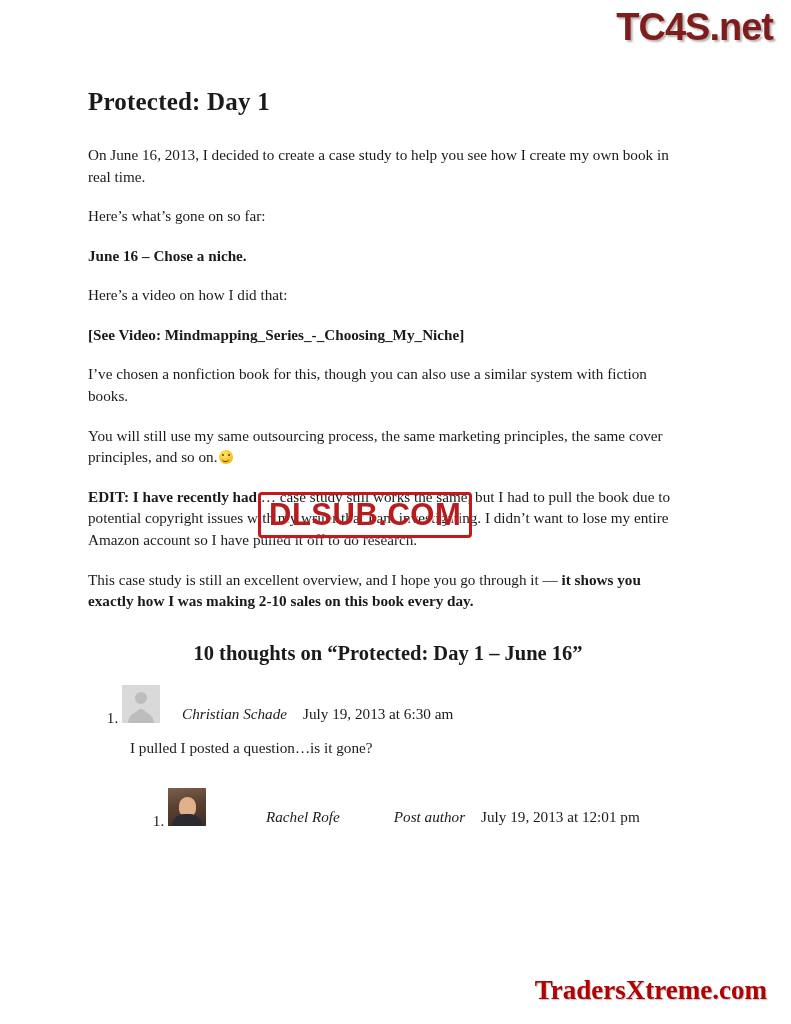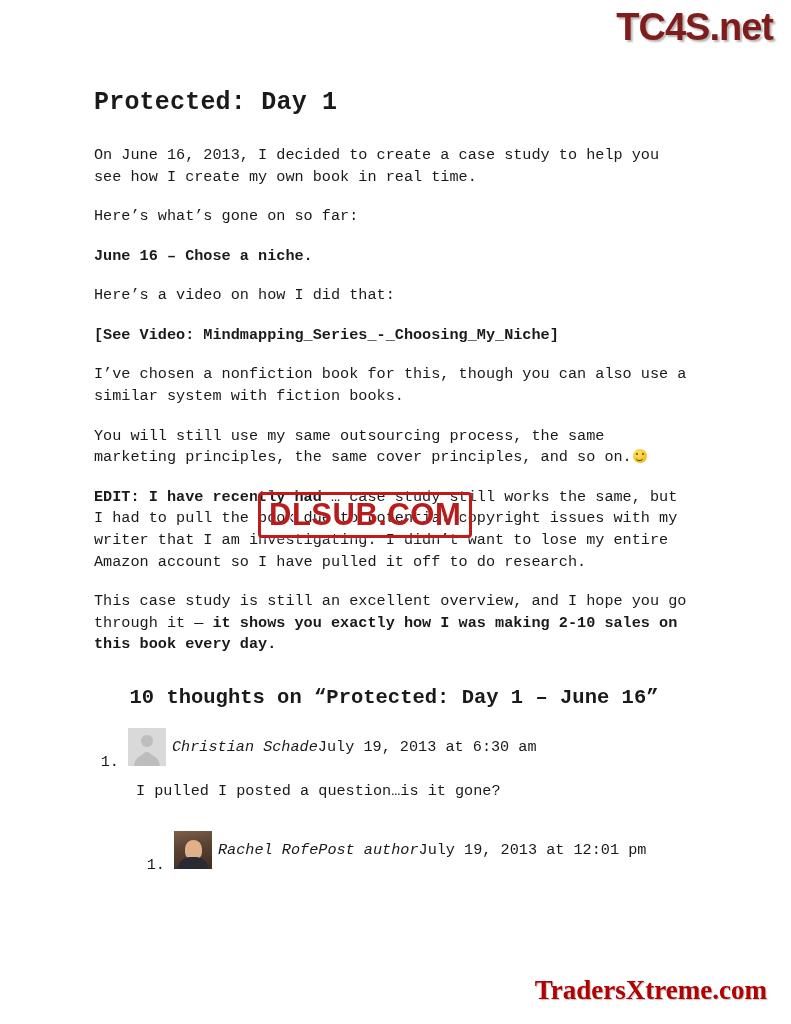--- a/index.html
+++ b/index.html
@@ -57,24 +57,23 @@
     padding: 2px 8px;
     border: 3px solid #c21a1a;
     border-radius: 4px;
     text-shadow: 1px 1px 0 rgba(255,255,255,0.8);
     transform: none;
     box-shadow: 0 0 0 2px rgba(255,255,255,0.25);
     white-space: nowrap;
   }
   .content {
     position: absolute;
-    left: 94px;
+    left: 88px;
     top: 88px;
     width: 600px;
-    font-family: Liberation Mono, monospace;
   }
   h1.title {
     font-size: 25px;
     font-weight: bold;
     margin: 0 0 28px 0;
     letter-spacing: 0.2px;
   }
   p.para {
     font-size: 15.2px;
     line-height: 1.42;
@@ -121,22 +120,22 @@
     list-style: decimal;
     margin: 0;
     padding-left: 34px;
   }
   ol.comments > li {
     font-size: 15.2px;
     margin-bottom: 10px;
   }
   .comment-head {
     display: flex;
-    align-items: center;
-    gap: 0px;
+    align-items: flex-end;
+    gap: 16px;
     min-height: 40px;
   }
   .avatar {
     width: 38px;
     height: 38px;
     background: #d9d9d9;
     display: inline-block;
     flex: 0 0 auto;
     margin-right: 6px;
     position: relative;
@@ -190,20 +189,21 @@
     border-radius: 14px 14px 0 0;
     background: #2a2a33;
   }
   .author {
     font-style: italic;
     font-size: 15.2px;
   }
   .post-author {
     font-style: italic;
     font-size: 15.2px;
+    margin-left: 38px;
   }
   .comment-meta {
     font-size: 15.2px;
   }
   .comment-body {
     font-size: 15.2px;
     line-height: 1.42;
     margin: 14px 0 0 8px;
   }
   ol.replies {

